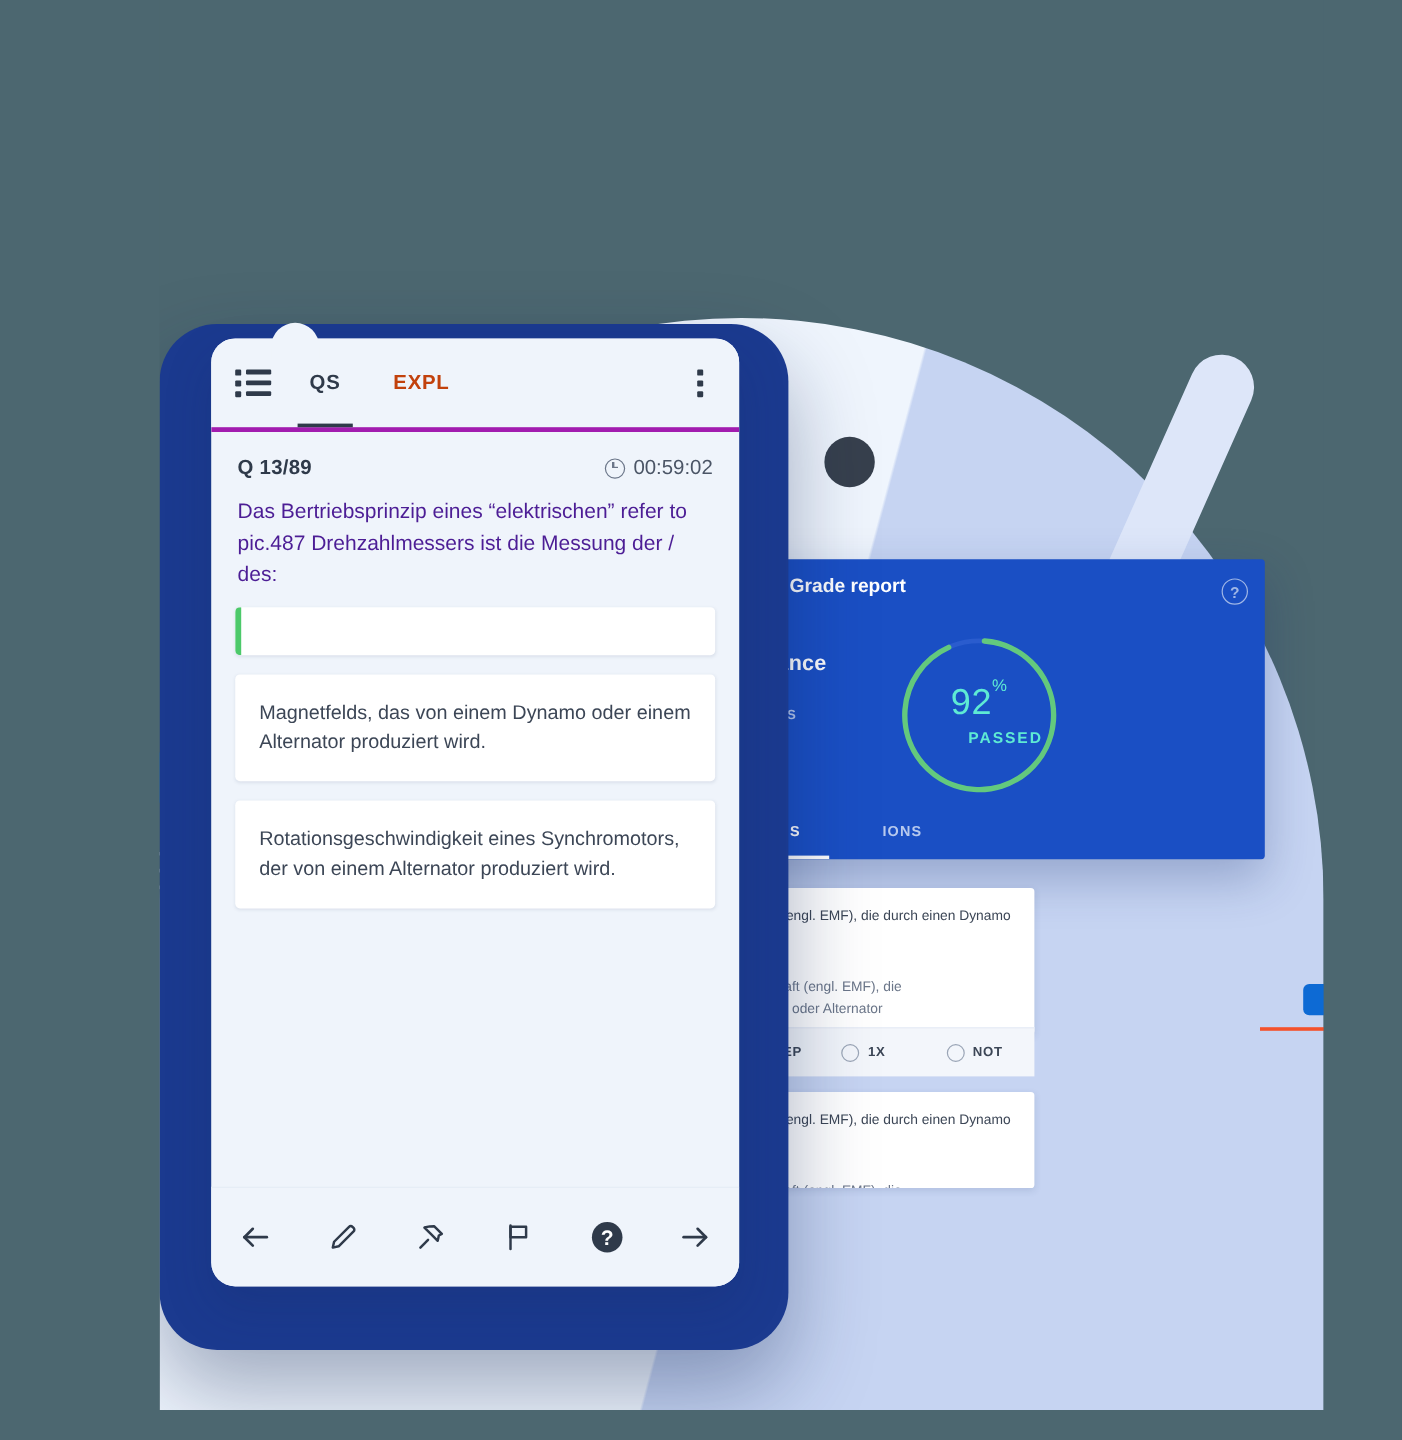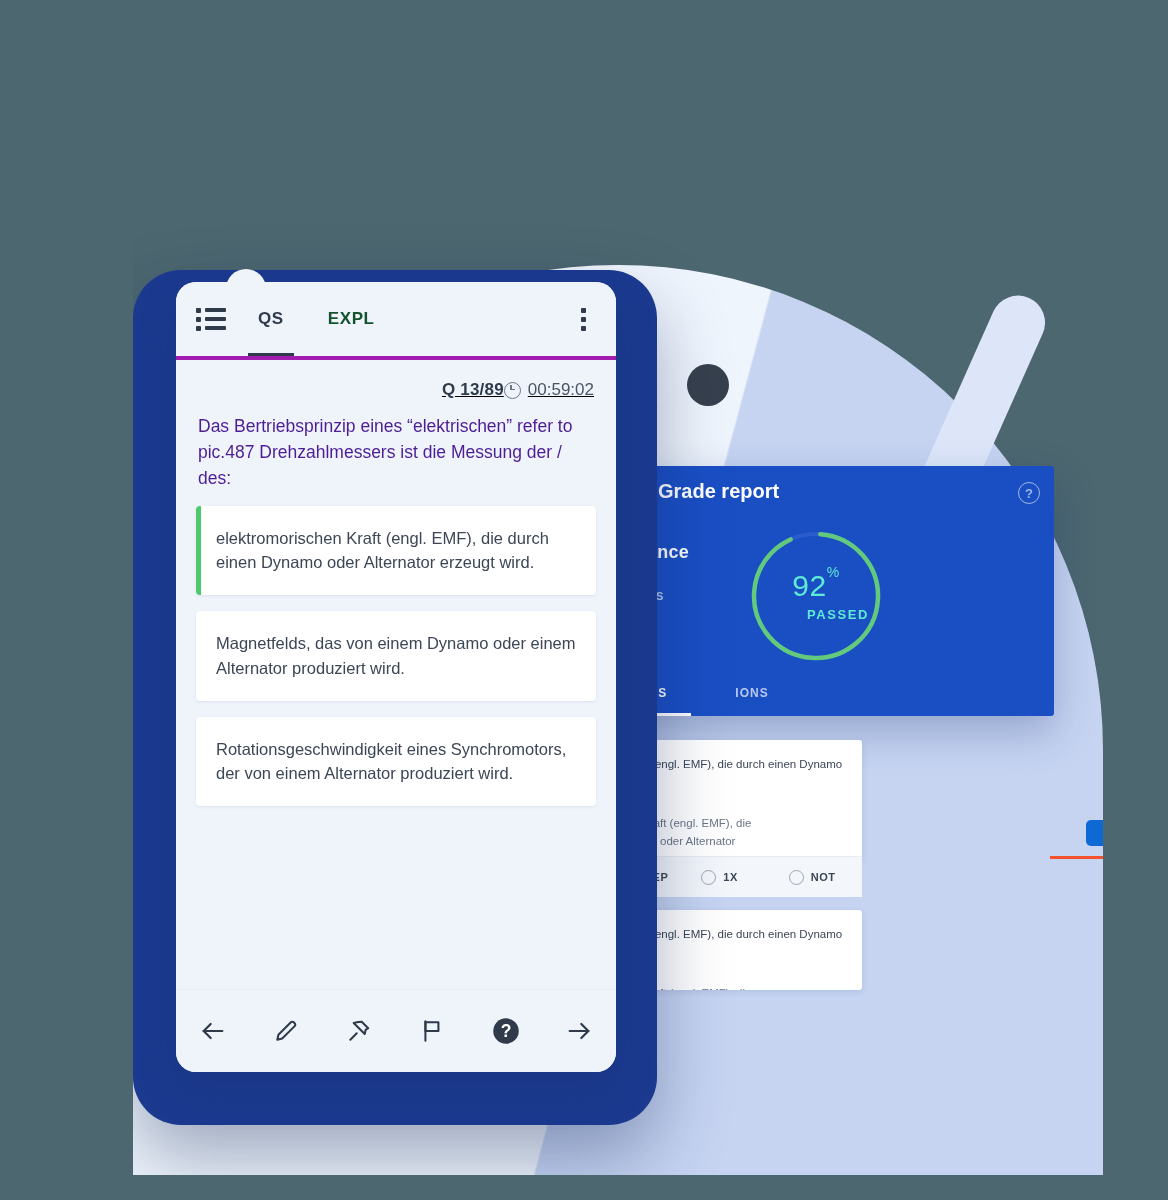--- a/index.html
+++ b/index.html
@@ -203,21 +203,21 @@
   .tab {
     flex: 0 0 auto;
     padding: 0 22px;
     height: 100%;
     display: flex;
     align-items: center;
     justify-content: center;
     font-size: 17px;
     font-weight: bold;
     letter-spacing: 0.6px;
-    color: #14532d;
+    color: #c2410c;
     cursor: pointer;
     position: relative;
   }
   .tab.active { color: #2f3a4a; }
   .tab.active:after {
     content: "";
     position: absolute;
     left: 12px;
     right: 12px;
     bottom: 0;
@@ -240,23 +240,22 @@
     height: 5px;
     border-radius: 1px;
     background: #2f3a4a;
     display: block;
   }
 
   
   .meta-row {
     display: flex;
     align-items: center;
-    justify-content: flex-end;
+    justify-content: space-between;
     padding: 20px 22px 4px 22px;
-    text-decoration: underline;
   }
   .q-counter {
     font-size: 17px;
     font-weight: bold;
     color: #2f3a4a;
     letter-spacing: 0.2px;
   }
   .timer {
     display: flex;
     align-items: center;
@@ -346,21 +345,21 @@
     width: 444px;
     height: 250px;
     background: #1a4fc4;
     border-radius: 3px;
     box-shadow: 0 16px 40px rgba(20, 45, 110, 0.28);
     overflow: hidden;
   }
   .grade-title {
     position: absolute;
     left: 48px; top: 14px;
-    font-size: 20px;
+    font-size: 16px;
     font-weight: bold;
     color: #ffffff;
   }
   .grade-help {
     position: absolute;
     right: 14px; top: 16px;
     width: 20px; height: 20px;
     border-radius: 50%;
     border: 1.6px solid #9fb6e6;
     color: #9fb6e6;
@@ -636,21 +635,20 @@
         <span class="clock-icon"></span>
         <span>00:59:02</span>
       </div>
     </div>
 
     <div class="question-text">Das Bertriebsprinzip eines “elektrischen” refer to pic.487 Drehzahlmessers ist die Messung der / des:</div>
 
     <div class="answers">
       <div class="answer correct">
         <span class="bar"></span>
-        <span>elektromorischen Kraft (engl. EMF), die durch einen Dynamo oder Alternator erzeugt wird.</span>
       </div>
       <div class="answer">
         <span>Magnetfelds, das von einem Dynamo oder einem Alternator produziert wird.</span>
       </div>
       <div class="answer">
         <span>Rotationsgeschwindigkeit eines Synchromotors, der von einem Alternator produziert wird.</span>
       </div>
     </div>
 
     <div class="bottom-bar">

